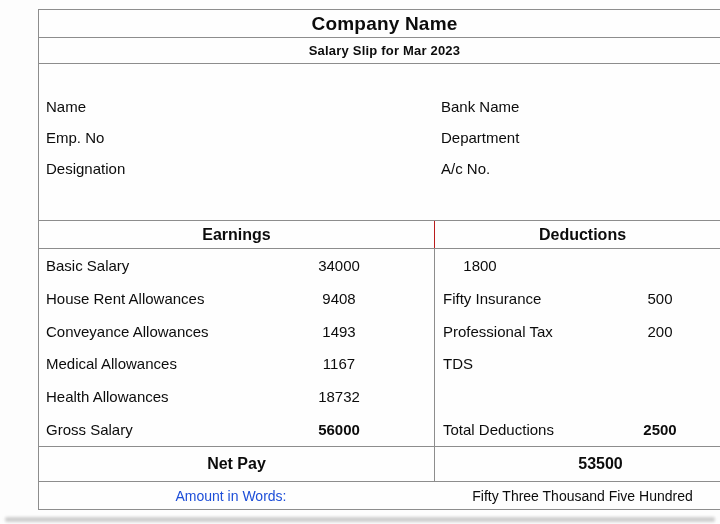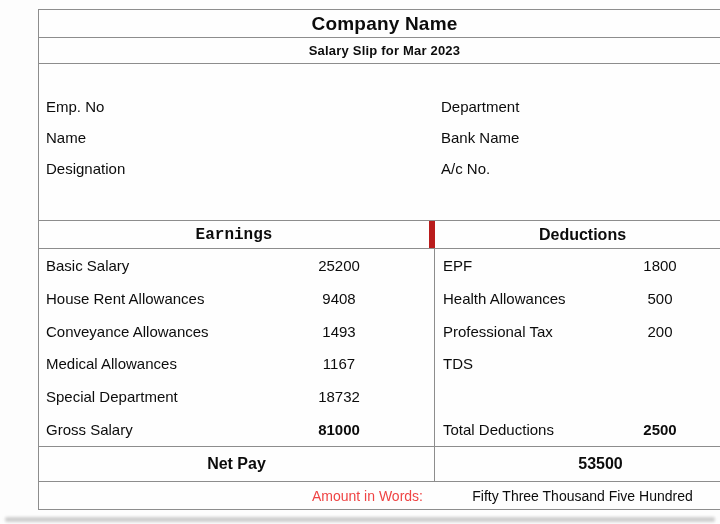--- a/index.html
+++ b/index.html
@@ -33,21 +33,21 @@
   .info-col.left{left:7px;}
   .info-col.right{left:402px;}
   .info-col div{white-space:nowrap;}
   .table-header{
     height:28px;display:flex;font-weight:bold;font-size:16px;
   }
   .th-cell{
     display:flex;align-items:center;justify-content:center;
     box-sizing:border-box;
   }
-  .th-cell.left{width:396px;border-right:6px solid #b91c1c;font-family:Liberation Mono, monospace;}
+  .th-cell.left{width:396px;border-right:1px solid #b91c1c;}
   .th-cell.right{flex:1;}
   .data-area{
     height:198px;display:flex;font-size:15px;
   }
   .data-col{box-sizing:border-box;display:flex;flex-direction:column;}
   .data-col.left{width:396px;border-right:1px solid #8d8d8d;}
   .data-col.right{flex:1;}
   .item-row{
     height:33px;display:flex;align-items:center;
   }
@@ -60,90 +60,89 @@
     height:35px;display:flex;font-weight:bold;font-size:16px;gap:36px;
   }
   .np-cell{display:flex;align-items:center;justify-content:center;box-sizing:border-box;}
   .np-cell.left{width:396px;border-right:1px solid #8d8d8d;}
   .np-cell.right{flex:1;}
   .amount-row{
     height:27px;display:flex;align-items:center;font-size:14px;
     border-bottom:none;
   }
   .aw-label{
-    width:396px;box-sizing:border-box;text-align:right;padding-right:12px;
-    color:#ef4444;
+    width:396px;box-sizing:border-box;text-align:center;padding-right:12px;
+    color:#1d4ed8;
   }
   .aw-value{flex:1;text-align:center;white-space:nowrap;}
   .bottom-shadow{
     position:absolute;left:5px;top:517px;width:710px;height:5px;
     background:#c5c5c5;border-radius:2px;filter:blur(1.4px);opacity:.85;
   }
 </style>
 </head>
 <body>
 
 <div class="page">
 
   <div class="row title-row">Company Name</div>
 
   <div class="row title-row sub">Salary Slip for Mar 2023</div>
 
   <div class="row info-section">
     <div class="info-col left">
+      <div>Name</div>
       <div>Emp. No</div>
-      <div>Name</div>
       <div>Designation</div>
     </div>
     <div class="info-col right">
+      <div>Bank Name</div>
       <div>Department</div>
-      <div>Bank Name</div>
       <div>A/c No.</div>
     </div>
   </div>
 
   <div class="row table-header">
     <div class="th-cell left">Earnings</div>
     <div class="th-cell right">Deductions</div>
   </div>
 
   <div class="row data-area">
     <div class="data-col left">
       <div class="item-row">
         <span class="item-label">Basic Salary</span>
-        <span class="item-value">25200</span>
+        <span class="item-value">34000</span>
       </div>
       <div class="item-row">
         <span class="item-label">House Rent Allowances</span>
         <span class="item-value">9408</span>
       </div>
       <div class="item-row">
         <span class="item-label">Conveyance Allowances</span>
         <span class="item-value">1493</span>
       </div>
       <div class="item-row">
         <span class="item-label">Medical Allowances</span>
         <span class="item-value">1167</span>
       </div>
       <div class="item-row">
-        <span class="item-label">Special Department</span>
+        <span class="item-label">Health Allowances</span>
         <span class="item-value">18732</span>
       </div>
       <div class="item-row total">
         <span class="item-label">Gross Salary</span>
-        <span class="item-value">81000</span>
+        <span class="item-value">56000</span>
       </div>
     </div>
     <div class="data-col right">
       <div class="item-row">
-        <span class="item-label">EPF</span>
         <span class="item-value">1800</span>
       </div>
       <div class="item-row">
-        <span class="item-label">Health Allowances</span>
+        <span class="item-label">Fifty Insurance</span>
         <span class="item-value">500</span>
       </div>
       <div class="item-row">
         <span class="item-label">Professional Tax</span>
         <span class="item-value">200</span>
       </div>
       <div class="item-row">
         <span class="item-label">TDS</span>
         <span class="item-value"></span>
       </div>

